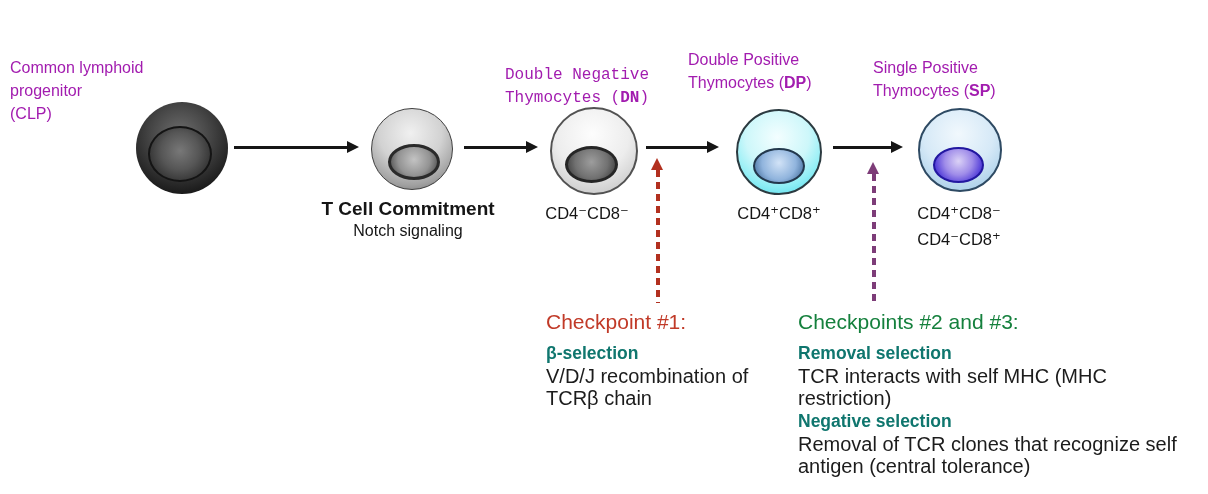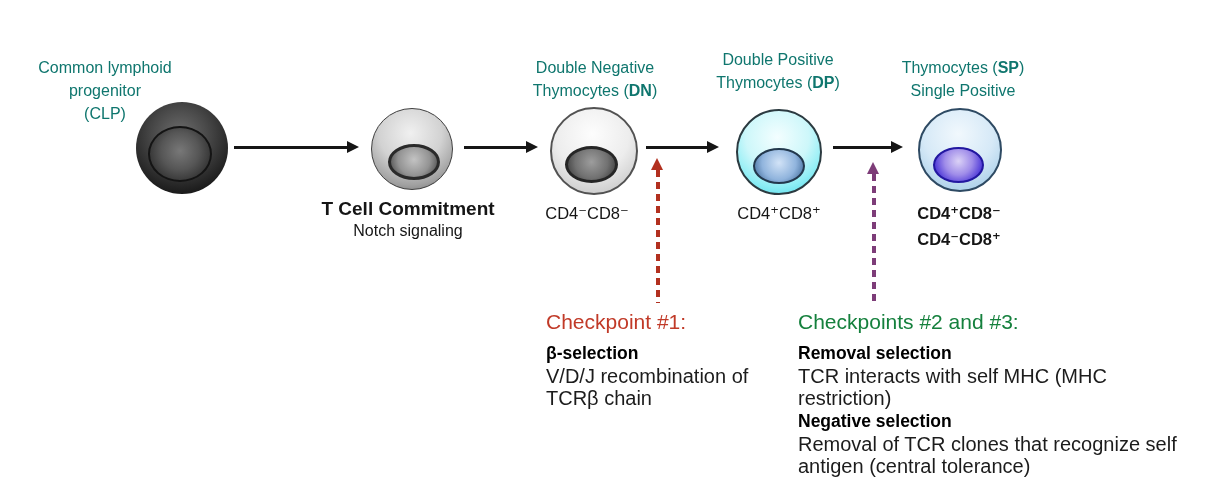--- a/index.html
+++ b/index.html
@@ -1,21 +1,21 @@
 <!DOCTYPE html>
 <html><head>
 <meta charset="utf-8">
 <style>
   html,body{margin:0;padding:0;background:#ffffff;}
   #canvas{
     position:relative;width:1208px;height:494px;background:#ffffff;overflow:hidden;
     font-family:"Liberation Sans","DejaVu Sans",sans-serif;color:#1a1a1a;
   }
   
-  .stage-label{position:absolute;text-align:center;font-size:16px;line-height:23px;color:#0f766e;}
+  .stage-label{position:absolute;text-align:left;font-size:16px;line-height:23px;color:#a21caf;}
   .stage-label b{font-weight:700;}
   
   .cell{position:absolute;border-radius:50%;}
   .nucleus{position:absolute;border-radius:50%;}
   .cell-clp{background:radial-gradient(circle at 48% 36%,#6e6e6e 0%,#474747 38%,#1d1d1d 75%,#0c0c0c 100%);}
   .nucleus-clp{background:radial-gradient(circle at 50% 44%,#787878 0%,#565656 45%,#242424 92%);border:2px solid #141414;}
   .cell-thymic{background:radial-gradient(circle at 48% 30%,#f0f0f0 0%,#d2d2d2 45%,#a0a0a0 75%,#5f5f5f 100%);border:1px solid #3f3f3f;}
   .nucleus-thymic{background:radial-gradient(circle at 50% 42%,#c3c3c3 0%,#939393 55%,#454545 95%);border:3px solid #2a2a2a;}
   .cell-dn{background:radial-gradient(circle at 48% 30%,#fdfdfd 0%,#ededed 50%,#d0d0d0 80%,#ababab 100%);border:2px solid #525252;}
   .nucleus-dn{background:radial-gradient(circle at 50% 42%,#9d9d9d 0%,#717171 55%,#373737 95%);border:3px solid #262626;}
@@ -38,21 +38,21 @@
     border-left:6.5px solid transparent;border-right:6.5px solid transparent;border-bottom:12px solid #b2301f;}
   .varrow-purple{position:absolute;width:3.5px;
     background:repeating-linear-gradient(180deg,#7d3c78 0 7px,transparent 7px 12px);}
   .varrow-purple-head{position:absolute;width:0;height:0;
     border-left:6.5px solid transparent;border-right:6.5px solid transparent;border-bottom:12px solid #7d3c78;}
   
   .cp-block{position:absolute;text-align:left;}
   .cp-title{font-size:21px;line-height:26px;margin-bottom:6px;}
   .cp1-title{color:#c13a28;}
   .cp23-title{color:#15803d;}
-  .cp-heading{font-size:17.5px;font-weight:700;line-height:24px;color:#000000;}
+  .cp-heading{font-size:17.5px;font-weight:700;line-height:24px;color:#0f766e;}
   .cp-body{font-size:20px;line-height:22px;color:#1c1c1c;}
 </style>
 </head>
 <body>
 
 <div id="canvas">
 
   <div class="stage-label" style="left:10px;top:56px;width:190px;">
     <div>Common lymphoid</div>
     <div>progenitor</div>
@@ -69,21 +69,21 @@
     <div class="nucleus nucleus-thymic" style="left:16px;top:35px;width:46px;height:30px;"></div>
   </div>
   <div class="caption" style="left:308px;top:198px;width:200px;">
     <div class="bold">T Cell Commitment</div>
     <div>Notch signaling</div>
   </div>
 
   <div class="harrow" style="left:464px;width:62px;"></div>
   <div class="harrow-head" style="left:526px;"></div>
 
-  <div class="stage-label" style="left:505px;top:56px;width:180px;">
+  <div class="stage-label" style="left:505px;top:64px;width:180px;font-family:Liberation Mono, monospace;">
     <div>Double Negative</div>
     <div><span>Thymocytes (</span><b>DN</b><span>)</span></div>
   </div>
   <div class="cell cell-dn" style="left:550px;top:107px;width:84px;height:84px;">
     <div class="nucleus nucleus-dn" style="left:13px;top:37px;width:47px;height:31px;"></div>
   </div>
   <div class="cd-label" style="left:497px;top:200px;width:180px;">
     <div>CD4⁻CD8⁻</div>
   </div>
 
@@ -98,27 +98,27 @@
     <div class="nucleus nucleus-dp" style="left:15px;top:37px;width:48px;height:32px;"></div>
   </div>
   <div class="cd-label" style="left:689px;top:200px;width:180px;">
     <div>CD4⁺CD8⁺</div>
   </div>
 
   <div class="harrow" style="left:833px;width:58px;"></div>
   <div class="harrow-head" style="left:891px;"></div>
 
   <div class="stage-label" style="left:873px;top:56px;width:180px;">
+    <div>Single Positive</div>
     <div><span>Thymocytes (</span><b>SP</b><span>)</span></div>
-    <div>Single Positive</div>
   </div>
   <div class="cell cell-sp" style="left:918px;top:108px;width:80px;height:80px;">
     <div class="nucleus nucleus-sp" style="left:13px;top:37px;width:47px;height:32px;"></div>
   </div>
-  <div class="cd-label" style="left:869px;top:200px;width:180px;font-weight:bold;">
+  <div class="cd-label" style="left:869px;top:200px;width:180px;">
     <div>CD4⁺CD8⁻</div>
     <div>CD4⁻CD8⁺</div>
   </div>
 
   <div class="varrow-red-head" style="left:651px;top:158px;"></div>
   <div class="varrow-red" style="left:656px;top:170px;height:133px;"></div>
 
   <div class="varrow-purple-head" style="left:867px;top:162px;"></div>
   <div class="varrow-purple" style="left:872px;top:174px;height:131px;"></div>
 

